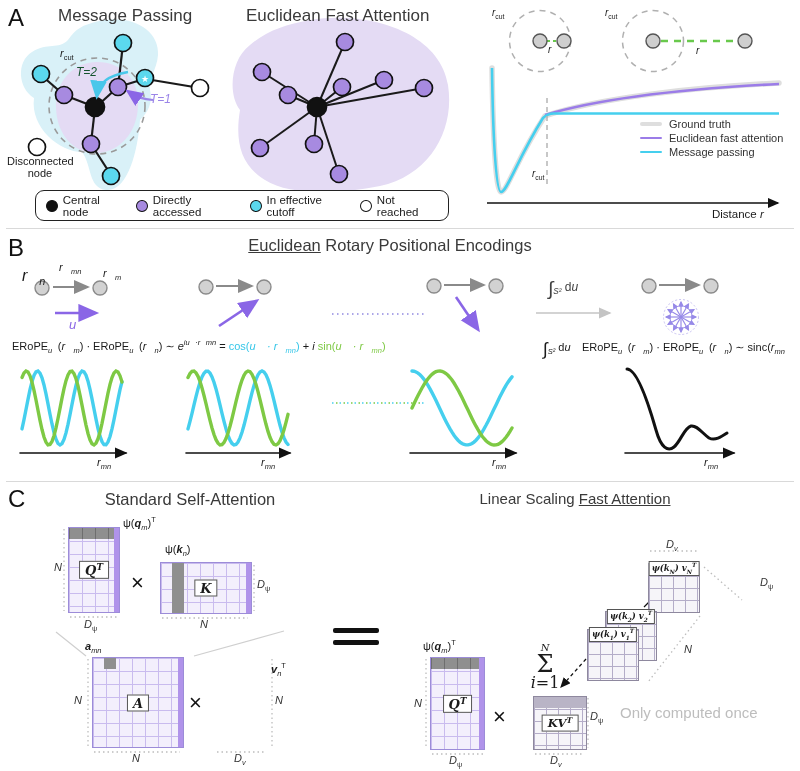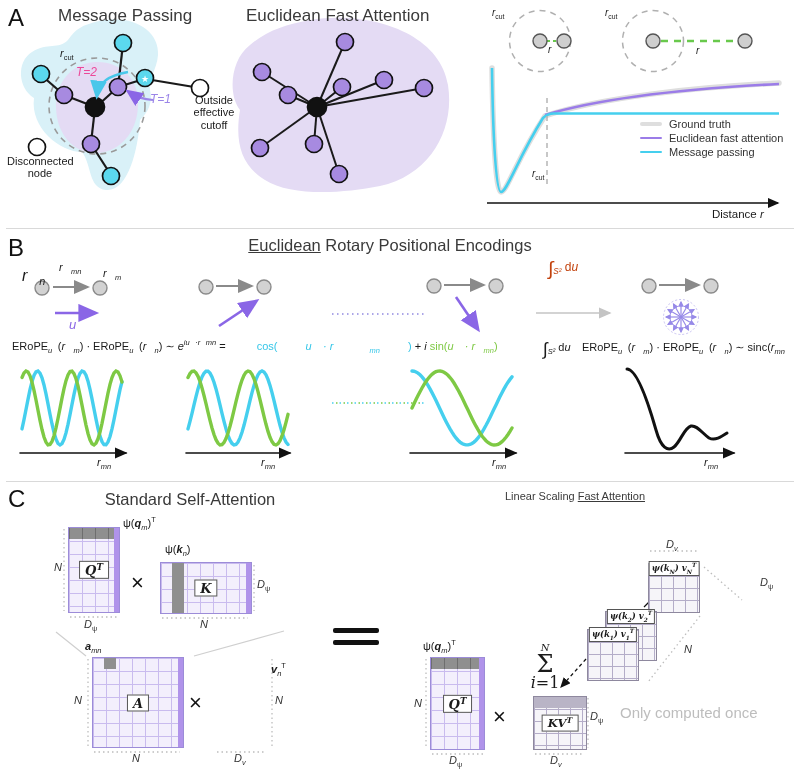--- a/index.html
+++ b/index.html
@@ -6,21 +6,21 @@
   #fig{position:relative;width:800px;height:771px;background:#fff;overflow:hidden;
        font-family:"Liberation Sans",sans-serif;color:#1a1a1a;}
   #bg{position:absolute;left:0;top:0;z-index:0;}
   .lbl{position:absolute;z-index:2;white-space:nowrap;}
   .panel-letter{font-size:24px;color:#111;}
   .ptitle{font-size:17px;color:#3a3a3a;}
   .math{font-family:Liberation Sans, sans-serif;}
   .it{font-style:italic;}
   .bi{font-weight:bold;font-style:italic;}
   .un{text-decoration:underline;}
-  .cy{color:#35c6e8;margin-left:28px;}
+  .cy{color:#35c6e8;}
   .gr{color:#7ec944;}
   .int{font-size:160%;vertical-align:-18%;}
   sub,sup{font-size:68%;}
   .prewrap{white-space:pre-line;text-align:center;line-height:1.12;}
   .sep{position:absolute;left:6px;width:788px;height:1px;background:#d9d9d9;z-index:1;}
   
   .legendbox{position:absolute;left:35px;top:190px;width:414px;height:31px;z-index:2;
     border:1.4px solid #222;border-radius:9px;display:flex;align-items:center;
     padding:0 10px;gap:9px;box-sizing:border-box;background:#fff;}
   .legitem{display:flex;align-items:center;gap:5px;font-size:11.5px;}
@@ -252,28 +252,43 @@
     <line x1="586" y1="659" x2="561" y2="687" stroke="#111" stroke-width="1.3" stroke-dasharray="3.5 3" marker-end="url(#mBlack)"></line>
   </svg>
 
   <div class="sep" style="top:228px;"></div>
   <div class="sep" style="top:481px;"></div>
 
   <div class="lbl panel-letter" style="left:8px;top:4px;">A</div>
   <div class="lbl ptitle" style="left:58px;top:6px;">Message Passing</div>
   <div class="lbl ptitle" style="left:246px;top:6px;">Euclidean Fast Attention</div>
   <div class="lbl math" style="left:60px;top:47px;font-size:11px;"><span class="it">r</span><sub>cut</sub></div>
-  <div class="lbl it" style="left:76px;top:65px;font-size:12px;color:#ec4899;">T=2</div>
+  <div class="lbl it" style="left:76px;top:65px;font-size:12px;color:#14532d;">T=2</div>
   <div class="lbl it" style="left:150px;top:92px;font-size:12px;color:#9b85e8;">T=1</div>
-  <div class="lbl prewrap" style="left:178px;top:94px;width:72px;font-size:11px;">Outside
-effective
-cutoff</div>
   <div class="lbl prewrap" style="left:7px;top:155px;width:66px;font-size:11px;">Disconnected
 node</div>
 
+  <div class="legendbox">
+    <span class="legitem">
+        <span class="dot" style="background:#111;"></span>
+        <span>Central node</span>
+      </span>
+    <span class="legitem">
+        <span class="dot" style="background:#a78ae0;"></span>
+        <span>Directly accessed</span>
+      </span>
+    <span class="legitem">
+        <span class="dot" style="background:#5bd8ee;"></span>
+        <span>In effective cutoff</span>
+      </span>
+    <span class="legitem">
+        <span class="dot" style="background:#fff;"></span>
+        <span>Not reached</span>
+      </span>
+  </div>
 
   <div class="lbl math" style="left:492px;top:7px;font-size:10px;"><span class="it">r</span><sub>cut</sub></div>
   <div class="lbl math" style="left:605px;top:7px;font-size:10px;"><span class="it">r</span><sub>cut</sub></div>
   <div class="lbl math" style="left:548px;top:44px;font-size:10px;"><span class="it">r</span></div>
   <div class="lbl math" style="left:696px;top:45px;font-size:10px;"><span class="it">r</span></div>
   <div class="lbl math" style="left:532px;top:168px;font-size:10px;"><span class="it">r</span><sub>cut</sub></div>
   <div class="lbl" style="left:712px;top:208px;font-size:11.5px;"><span>Distance </span><span class="it">r</span></div>
 
   <div class="plegrow" style="left:640px;top:118px;">
     <span class="sw" style="height:4px;background:#dedede;"></span>
@@ -287,31 +302,31 @@
     <span class="sw" style="height:2.5px;background:#45cfee;"></span>
     <span>Message passing</span>
     </div>
 
   <div class="lbl panel-letter" style="left:8px;top:234px;">B</div>
   <div class="lbl ptitle" style="left:190px;top:236px;width:400px;text-align:center;font-size:16.5px;"><span class="un">Euclidean</span><span> Rotary Positional Encodings</span></div>
   <div class="lbl math" style="left:22px;top:267px;font-size:16px;"><span class="it">r⃗</span><sub class="it">n</sub></div>
   <div class="lbl math" style="left:59px;top:261px;font-size:11px;"><span class="it">r⃗</span><sub class="it">mn</sub></div>
   <div class="lbl math" style="left:103px;top:267px;font-size:11px;"><span class="it">r⃗</span><sub class="it">m</sub></div>
   <div class="lbl math" style="left:69px;top:317px;font-size:13px;color:#8a66e6;"><span class="it">u⃗</span></div>
-  <div class="lbl math" style="left:548px;top:258px;font-size:12px;color:#c2410c;"><span class="int">∫</span><sub class="it">S²</sub><span> d</span><span class="it">u⃗</span></div>
+  <div class="lbl math" style="left:548px;top:278px;font-size:12px;color:#404040;"><span class="int">∫</span><sub class="it">S²</sub><span> d</span><span class="it">u⃗</span></div>
   <div class="lbl math" style="left:12px;top:338px;font-size:11px;"><span>ERoPE</span><sub class="it">u⃗</sub><span>(</span><span class="it">r⃗</span><sub class="it">m</sub><span>) · ERoPE</span><sub class="it">u⃗</sub><span>(</span><span class="it">r⃗</span><sub class="it">n</sub><span>) ∼ </span><span class="it">e</span><sup class="it">iu⃗·r⃗mn</sup><span> = </span><span class="cy">cos(</span><span class="it cy">u⃗ · r⃗</span><sub class="it cy">mn</sub><span class="cy">)</span><span> + </span><span class="it">i </span><span class="gr">sin(</span><span class="it gr">u⃗ · r⃗</span><sub class="it gr">mn</sub><span class="gr">)</span></div>
   <div class="lbl math" style="left:543px;top:339px;font-size:11px;"><span class="int">∫</span><sub class="it">S²</sub><span> d</span><span class="it">u⃗</span><span> ERoPE</span><sub class="it">u⃗</sub><span>(</span><span class="it">r⃗</span><sub class="it">m</sub><span>) · ERoPE</span><sub class="it">u⃗</sub><span>(</span><span class="it">r⃗</span><sub class="it">n</sub><span>) ∼ sinc(</span><span class="it">r</span><sub class="it">mn</sub></div>
   <div class="lbl math" style="left:97px;top:456px;font-size:11px;"><span class="it">r</span><sub class="it">mn</sub></div>
   <div class="lbl math" style="left:261px;top:456px;font-size:11px;"><span class="it">r</span><sub class="it">mn</sub></div>
   <div class="lbl math" style="left:492px;top:456px;font-size:11px;"><span class="it">r</span><sub class="it">mn</sub></div>
   <div class="lbl math" style="left:704px;top:456px;font-size:11px;"><span class="it">r</span><sub class="it">mn</sub></div>
 
   <div class="lbl panel-letter" style="left:8px;top:485px;">C</div>
   <div class="lbl ptitle" style="left:70px;top:490px;width:240px;text-align:center;font-size:16.5px;">Standard Self-Attention</div>
-  <div class="lbl ptitle" style="left:440px;top:490px;width:270px;text-align:center;font-size:11px;"><span>Linear Scaling </span><span class="un">Fast Attention</span></div>
+  <div class="lbl ptitle" style="left:440px;top:490px;width:270px;text-align:center;font-size:15px;"><span>Linear Scaling </span><span class="un">Fast Attention</span></div>
 
   <div class="mx" style="left:68px;top:527px;width:52px;height:86px;">
     <div class="grow"></div>
     <div class="rbar"></div>
     <span class="mxlabel"><span class="it bi">Q</span><sup>T</sup></span>
   </div>
   <div class="mx" style="left:160px;top:562px;width:92px;height:52px;">
     <div class="gcol" style="left:11px;"></div>
     <div class="rbar"></div>
     <span class="mxlabel"><span class="it bi">K</span></span>

